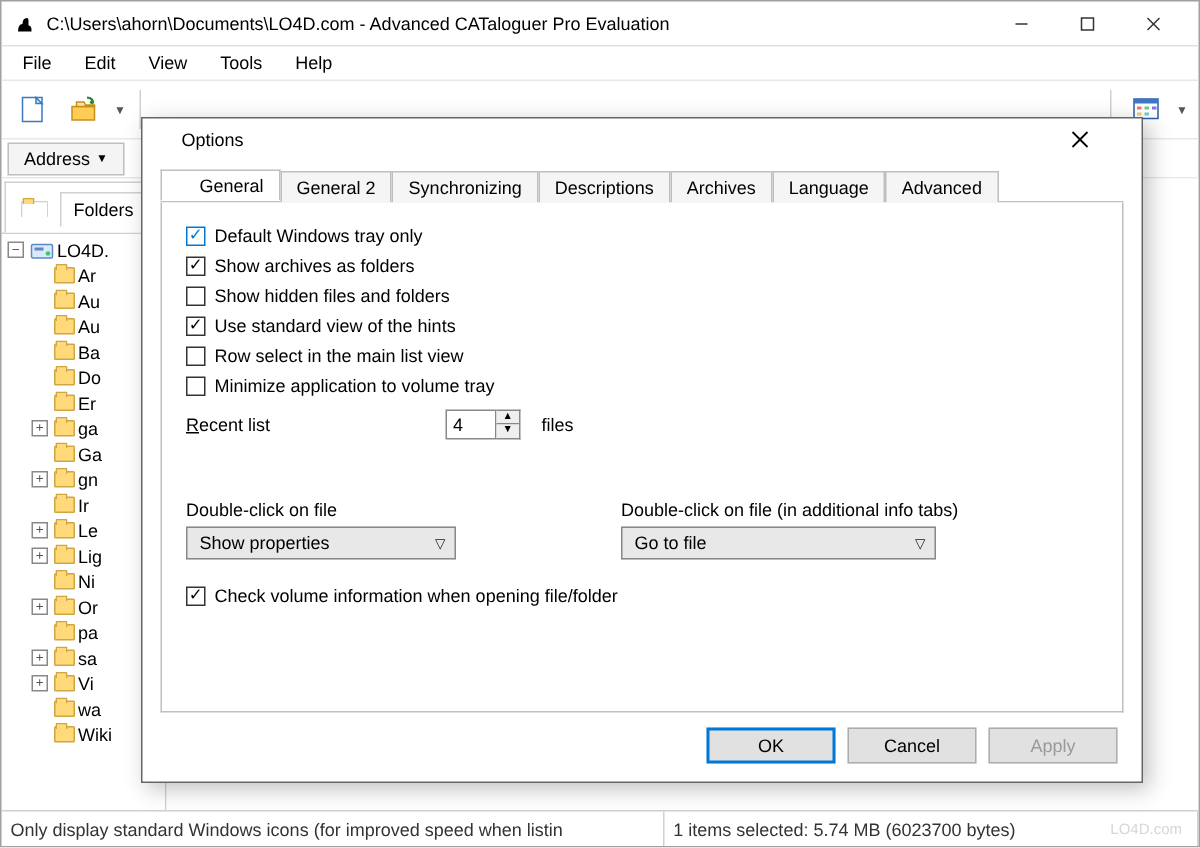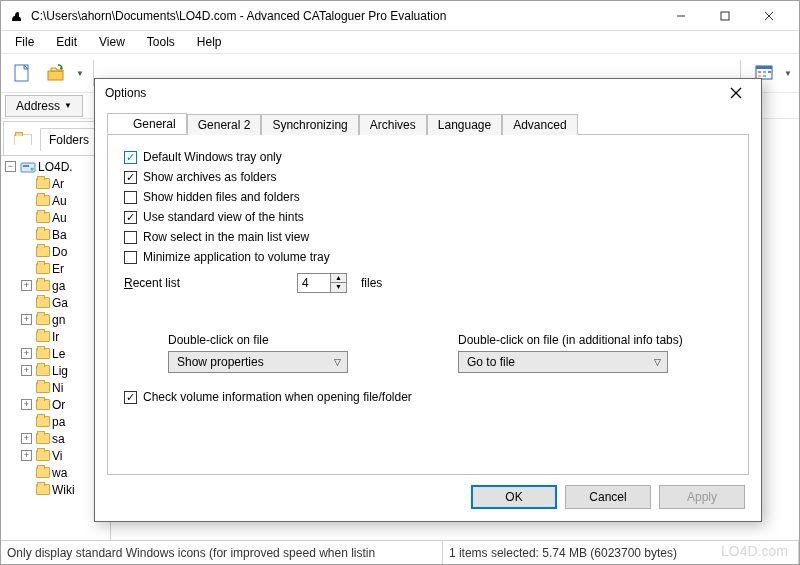--- a/index.html
+++ b/index.html
@@ -30,25 +30,25 @@
   .tree { flex:1; overflow:hidden; padding:2px 0 2px 4px; font-size:12px; }
   .tree-row { display:flex; align-items:center; height:17px; gap:2px; white-space:nowrap; }
   .tree-row .exp { width:11px; height:11px; border:1px solid #888; font-size:9px; line-height:9px; text-align:center; color:#555; margin-right:2px; }
   .tree-row .exp.blank { border:none; }
   .fld { width:14px; height:11px; background:#ffd97a; border:1px solid #cfa642; border-radius:1px; position:relative; }
   .fld:before { content:""; position:absolute; top:-3px; left:0; width:6px; height:3px; background:#ffd97a; border:1px solid #cfa642; border-bottom:none; border-radius:1px 1px 0 0; }
   .right-pane { flex:1; background:#fff; }
 
   .statusbar { height:24px; border-top:1px solid #d0d0d0; display:flex; align-items:center; font-size:11px; color:#333; }
   .statusbar .cell { padding:0 6px; border-right:1px solid #d0d0d0; height:100%; display:flex; align-items:center; }
-  .watermark { position:absolute; right:12px; bottom:6px; color:#d6d6d6; font-size:14px; font-weight:500; }
+  .watermark { position:absolute; right:12px; bottom:6px; color:#d6d6d6; font-size:10px; font-weight:500; }
 
   
   .dialog { position:absolute; left:94px; top:78px; width:668px; height:444px; background:#fff; border:1px solid #666; box-shadow:4px 4px 14px rgba(0,0,0,.25); display:flex; flex-direction:column; }
-  .dlg-title { height:32px; display:flex; align-items:center; padding:0 10px; font-size:12px;justify-content:flex-end; }
+  .dlg-title { height:32px; display:flex; align-items:center; padding:0 26px; font-size:12px;justify-content:flex-end; }
   .dlg-title .t { flex:1; }
   .dlg-close { width:30px; height:26px; display:flex; align-items:center; justify-content:center; }
   .dlg-body { flex:1; padding:6px 12px 0 12px; }
 
   .tabstrip { display:flex; border-bottom:1px solid #bfbfbf; height:22px; }
   .tabstrip .tab { padding:3px 10px 2px; border:1px solid #bfbfbf; border-bottom:none; background:#f5f5f5; margin-right:0px; position:relative; top:1px; }
   .tabstrip .tab.active { background:#fff; top:0; border-bottom:1px solid #fff;padding-left:25px; }
 
   .panel { border:1px solid #bfbfbf; border-top:none; padding:12px 16px 10px; height:340px; position:relative; background:#fff; }
 
@@ -284,20 +284,21 @@
           <line x1="1" y1="1" x2="11" y2="11" stroke="#000" stroke-width="1.2"></line>
           <line x1="11" y1="1" x2="1" y2="11" stroke="#000" stroke-width="1.2"></line>
         </svg>
     </div>
   </div>
   <div class="dlg-body">
     <div class="tabstrip">
       <div class="tab active">General</div>
       <div class="tab">General 2</div>
       <div class="tab">Synchronizing</div>
+      <div class="tab">Descriptions</div>
       <div class="tab">Archives</div>
       <div class="tab">Language</div>
       <div class="tab">Advanced</div>
     </div>
 
     <div class="panel">
       <div class="chk-row">
           <span class="chk blue">✓</span>
           <span>Default Windows tray only</span>
         </div>
@@ -327,21 +328,21 @@
         <div class="spinner">
           <input value="4" style="">
           <div class="spin-btns">
               <div>▲</div>
               <div>▼</div>
             </div>
         </div>
         <span class="unit">files</span>
       </div>
 
-      <div style="display:flex; gap:40px; margin-top:38px;margin-left:44px;">
+      <div style="display:flex; gap:40px; margin-top:38px;">
         <div style="width:250px;">
           <div style="margin-bottom:4px;">Double-click on file</div>
           <div class="combo" style="width:180px;gap:20px;">
             <span>Show properties</span>
             <span class="arrow">▽</span>
           </div>
         </div>
         <div style="flex:1;">
           <div style="margin-bottom:4px;">Double-click on file (in additional info tabs)</div>
           <div class="combo" style="width:210px;">

